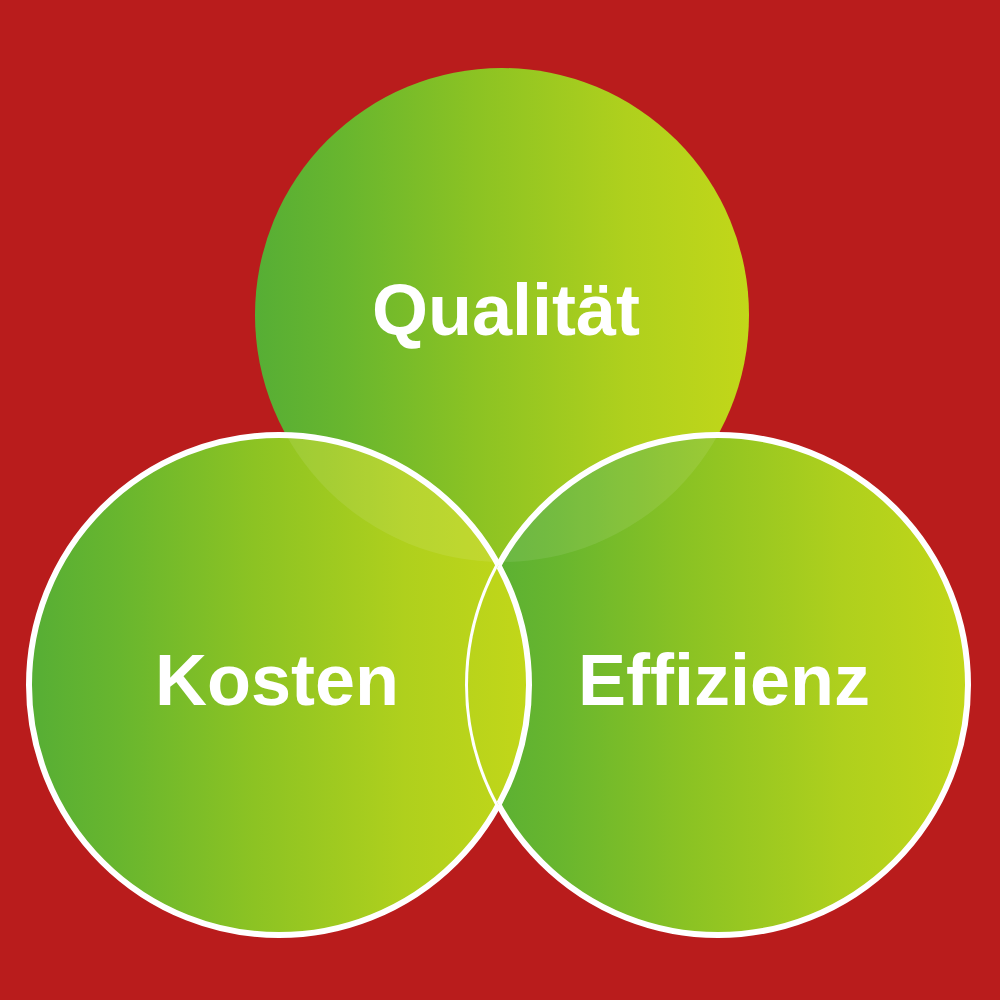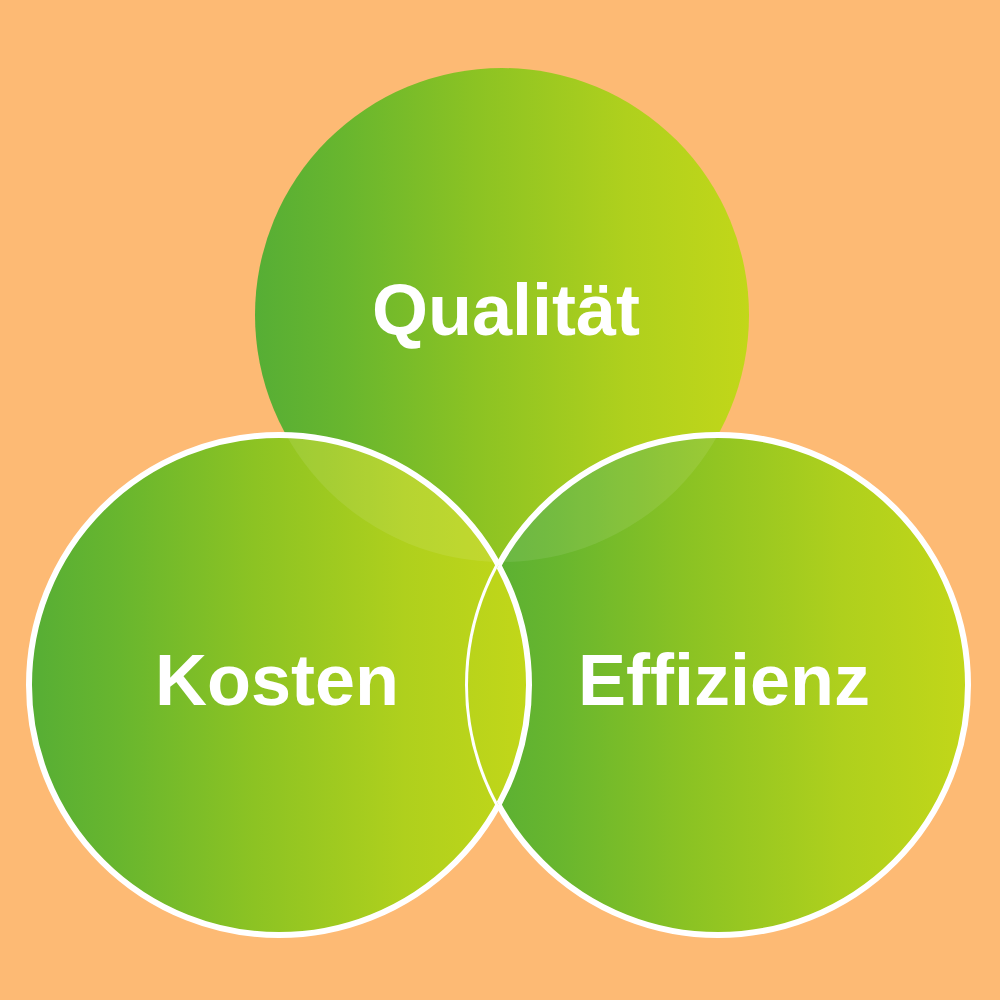--- a/index.html
+++ b/index.html
@@ -11,21 +11,21 @@
   body {
     width: 1000px;
     height: 1000px;
     overflow: hidden;
     font-family: "Liberation Sans", sans-serif;
   }
   #diagram-root {
     position: relative;
     width: 1000px;
     height: 1000px;
-    background: #fdba74;
+    background: #b91c1c;
   }
   #venn-svg {
     display: block;
     width: 1000px;
     height: 1000px;
   }
   .circle-label {
     font-family: "Liberation Sans", sans-serif;
     font-weight: bold;
     fill: #ffffff;

